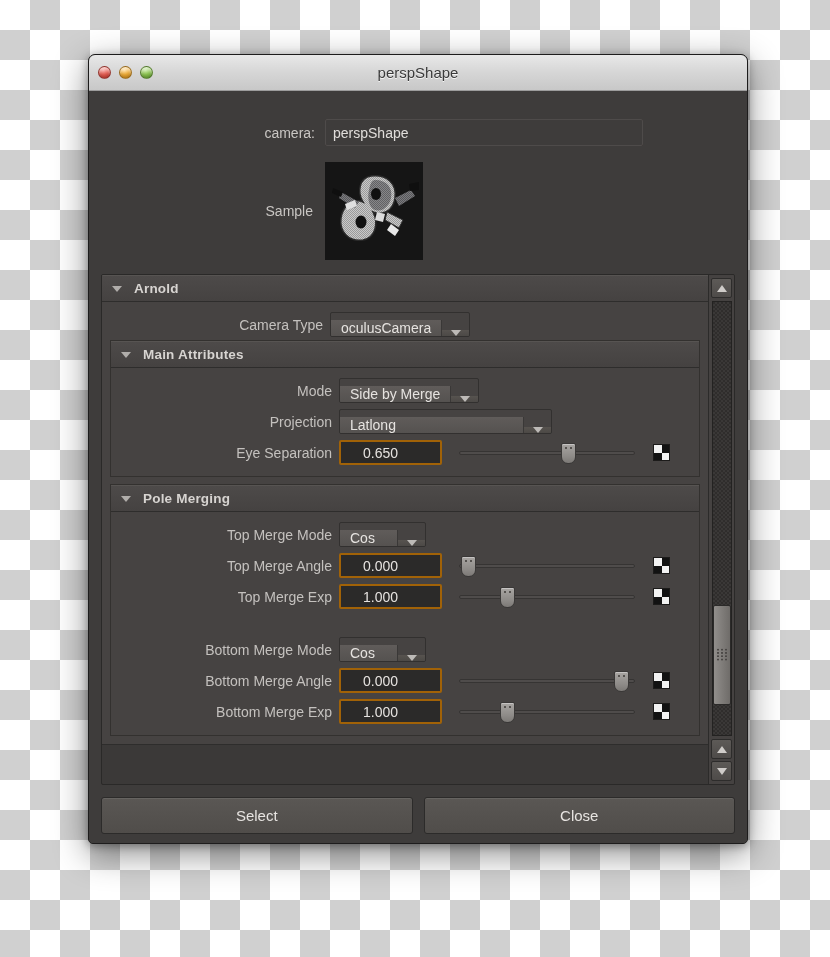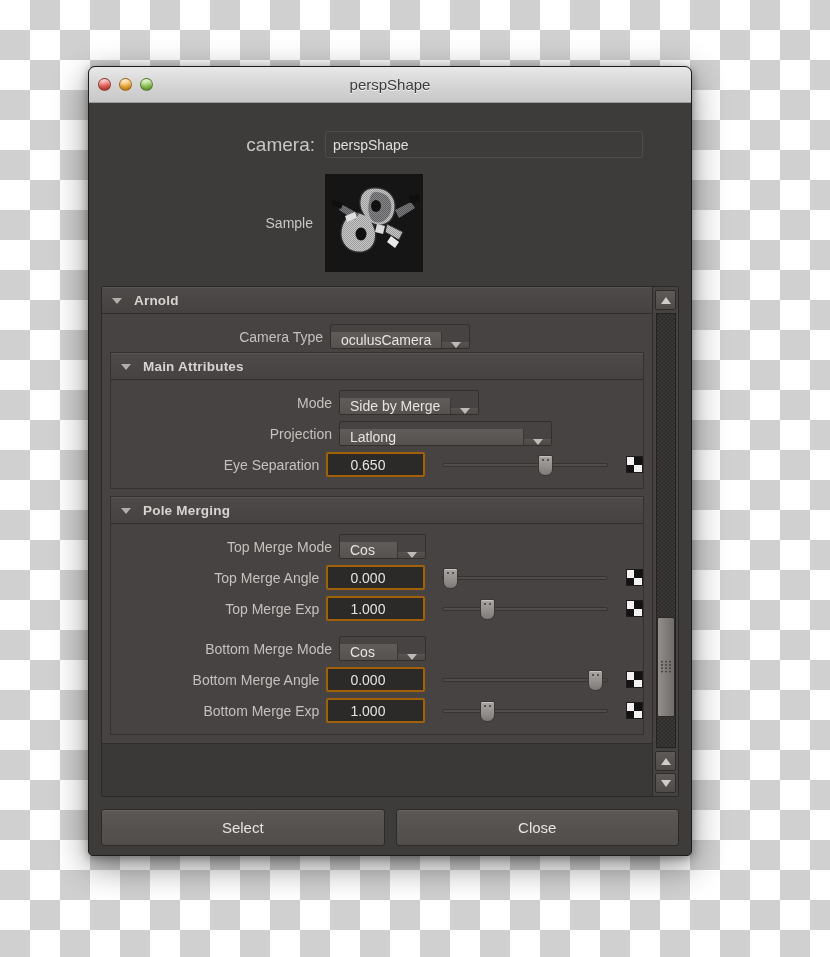--- a/index.html
+++ b/index.html
@@ -15,22 +15,22 @@
       linear-gradient(45deg, #d0d0d0 25%, transparent 25%, transparent 75%, #d0d0d0 75%);
     background-size: 60px 60px;
     background-position: 0 0, 30px 30px;
     position: relative;
   }
 
   
   .window {
     position: absolute;
     left: 88px;
-    top: 66px;
-    width: 604px;
+    top: 54px;
+    width: 660px;
     height: 790px;
     border-radius: 7px 7px 5px 5px;
     box-shadow: 0 10px 34px rgba(0,0,0,0.45), 0 2px 8px rgba(0,0,0,0.35);
     overflow: hidden;
     background: #3e3c3b;
     border: 1px solid #1d1c1c;
   }
 
   
   .titlebar {
@@ -68,21 +68,21 @@
   }
 
   
   .camera-row {
     display: flex; align-items: center;
     margin-top: 28px;
     padding-left: 0;
   }
   .camera-label {
     width: 236px; text-align: right;
-    font-size: 19px; color: #c9c6c3;
+    font-size: 14px; color: #c9c6c3;
     padding-right: 10px;
   }
   .camera-field {
     width: 318px; height: 27px;
     border: 1px solid #4e4b4a;
     border-radius: 2px;
     background: #3e3c3b;
     display: flex; align-items: center;
     padding-left: 7px;
     font-size: 14px; color: #e0ddda;
@@ -491,21 +491,21 @@
                   <div class="slider-thumb" style="left: 27%;"></div>
                 </div>
                 <div class="checker">
                     <span></span>
                     <span></span>
                     <span></span>
                     <span></span>
                   </div>
               </div>
 
-              <div class="attr-row" style="margin-top:9px">
+              <div class="attr-row" style="margin-top:22px">
                 <div class="attr-label">Bottom Merge Mode</div>
                 <div class="dropdown">
                   <div class="dd-value" style="width:58px">Cos</div>
                   <div class="dd-arrow">
                       <i></i>
                     </div>
                 </div>
               </div>
 
               <div class="attr-row">

